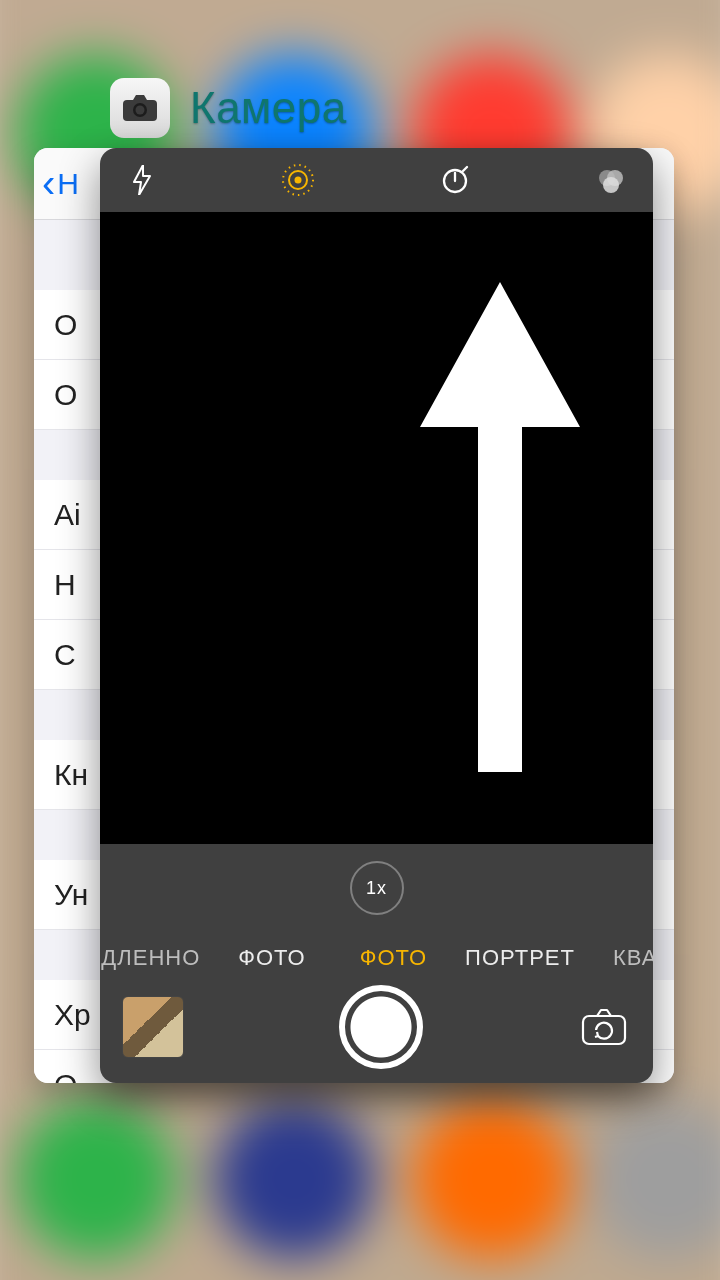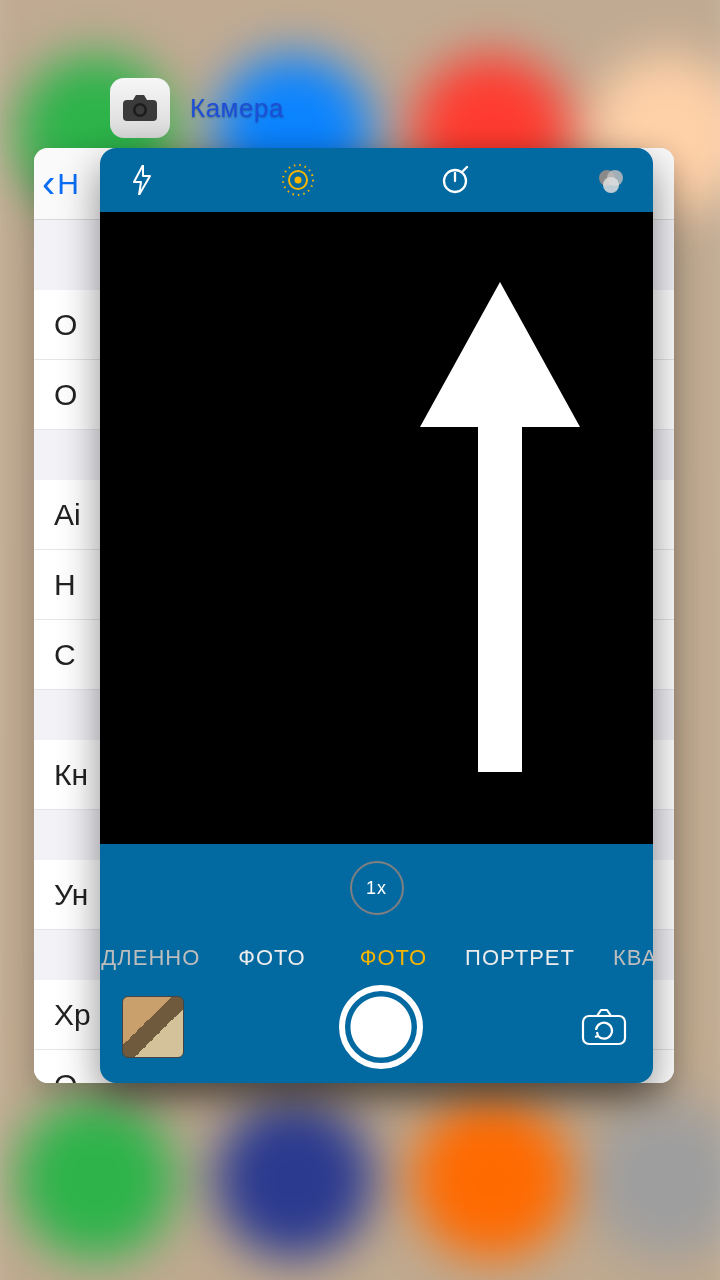--- a/index.html
+++ b/index.html
@@ -25,21 +25,21 @@
   
   .app-header {
     position: absolute; left: 110px; top: 78px;
     display: flex; align-items: center; gap: 20px;
   }
   .app-icon {
     width: 60px; height: 60px; border-radius: 14px;
     background: linear-gradient(#f7f7f7, #d9d9d9);
     display: flex; align-items: center; justify-content: center;
   }
-  .app-title { color: #1d4ed8; font-size: 26px; font-weight: 500; letter-spacing: .5px; text-shadow: 0 1px 2px rgba(0,0,0,.3); }
+  .app-title { color: #0f766e; font-size: 44px; font-weight: 500; letter-spacing: .5px; text-shadow: 0 1px 2px rgba(0,0,0,.3); }
 
   
   .settings-card {
     position: absolute; left: 34px; top: 148px; width: 640px; height: 935px;
     background: #f2f2f7; border-radius: 14px; overflow: hidden;
     box-shadow: 0 12px 30px rgba(0,0,0,.25);
   }
   .settings-nav {
     height: 72px; background: #fafafa; border-bottom: 1px solid #d8d8dc;
     display: flex; align-items: center; padding-left: 8px;
@@ -49,21 +49,21 @@
   .settings-list { padding-top: 70px; }
   .settings-row {
     height: 70px; background: #fff; border-bottom: 1px solid #e5e5ea;
     font-size: 30px; color: #222; display: flex; align-items: center; padding-left: 20px;
   }
   .settings-gap { height: 50px; }
 
   
   .camera-card {
     position: absolute; left: 100px; top: 148px; width: 553px; height: 935px;
-    background: #0369a1; border-radius: 16px; overflow: hidden;
+    background: #404040; border-radius: 16px; overflow: hidden;
     box-shadow: 0 16px 40px rgba(0,0,0,.45);
   }
   .cam-top {
     height: 64px; display: flex; align-items: center; justify-content: space-between;
     padding: 0 22px;
   }
   .top-icon { width: 40px; height: 40px; display:flex; align-items:center; justify-content:center; }
 
   .viewfinder {
     position: relative; height: 632px; width: 100%;

